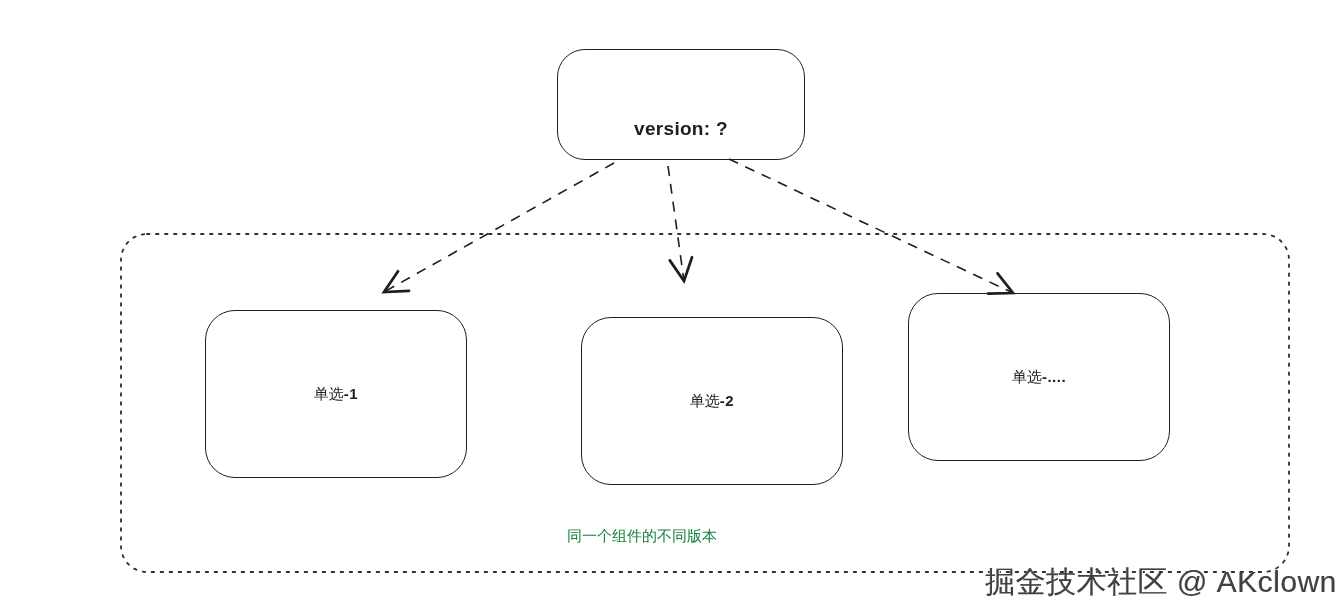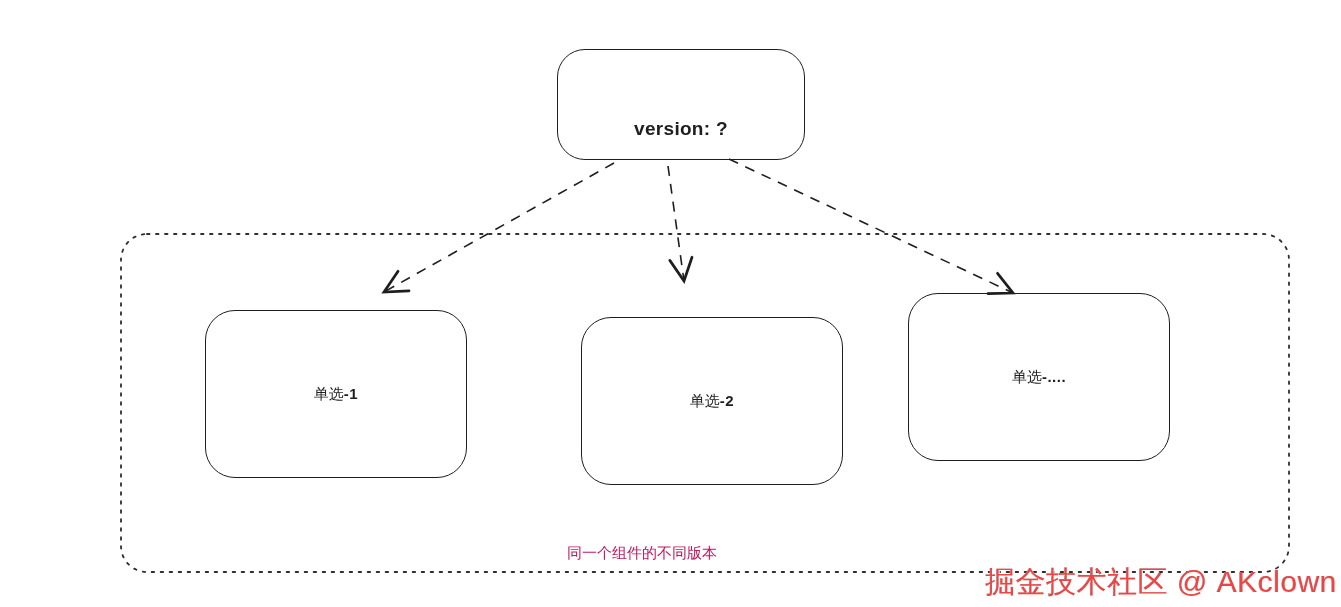--- a/index.html
+++ b/index.html
@@ -42,31 +42,31 @@
     width: 262px; height: 168px;
     border-radius: 30px;
   }
   .node-variant-1 { left: 205px; top: 310px; }
   .node-variant-2 { left: 581px; top: 310px; margin-top: 7px; }
   .node-variant-3 { left: 908px; top: 293px; }
   .node-variant .label { font-size: 15px; }
   .node-variant .label .suffix { font-weight: 700; letter-spacing: 0.5px; }
   .group-caption {
     position: absolute;
-    left: 642px; top: 544px;
+    left: 642px; top: 527px;
     transform: translateX(-50%);
     font-size: 15px;
-    color: #be185d;
+    color: #15803d;
     white-space: nowrap;
   }
   .watermark {
     position: absolute;
     right: 4px; bottom: 4px;
     font-size: 30px;
-    color: #ef4444;
+    color: #404040;
     text-shadow: 1px 1px 0 #ffffff, -0.5px -0.5px 0 #ababab;
     white-space: nowrap;
     z-index: 5;
     letter-spacing: 0.5px;
   }
 </style>
 </head>
 <body>
 
 <div class="canvas">

